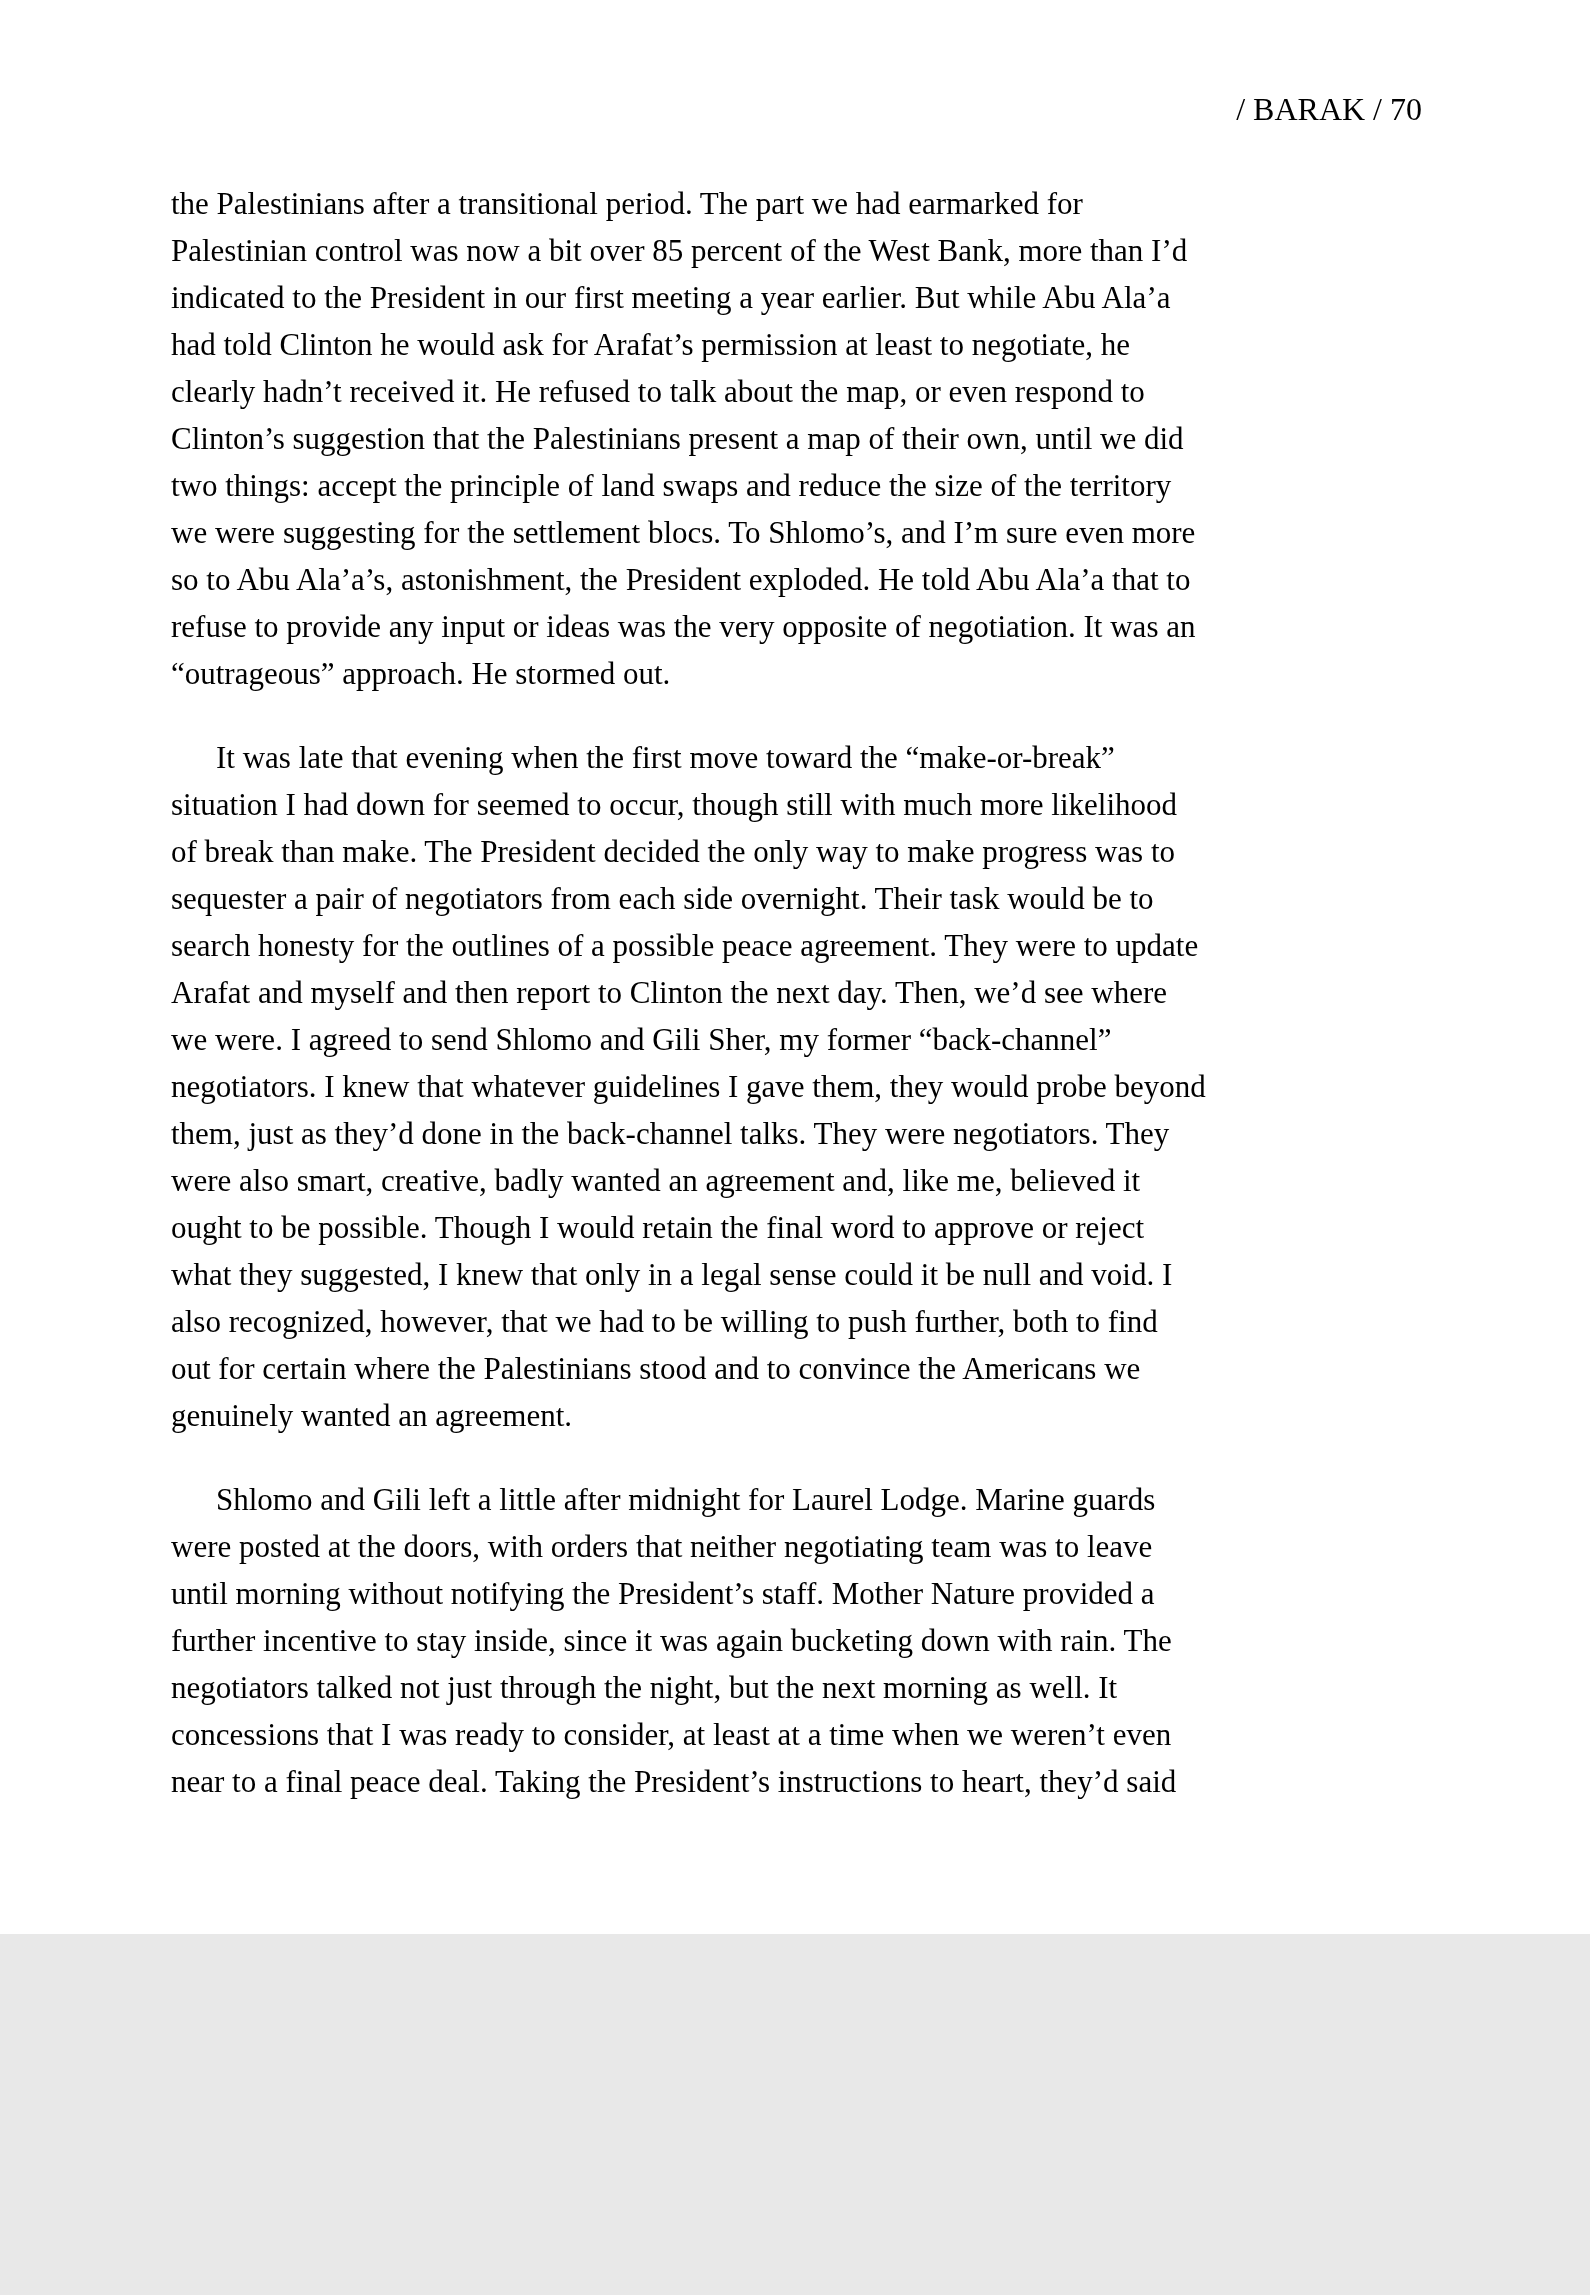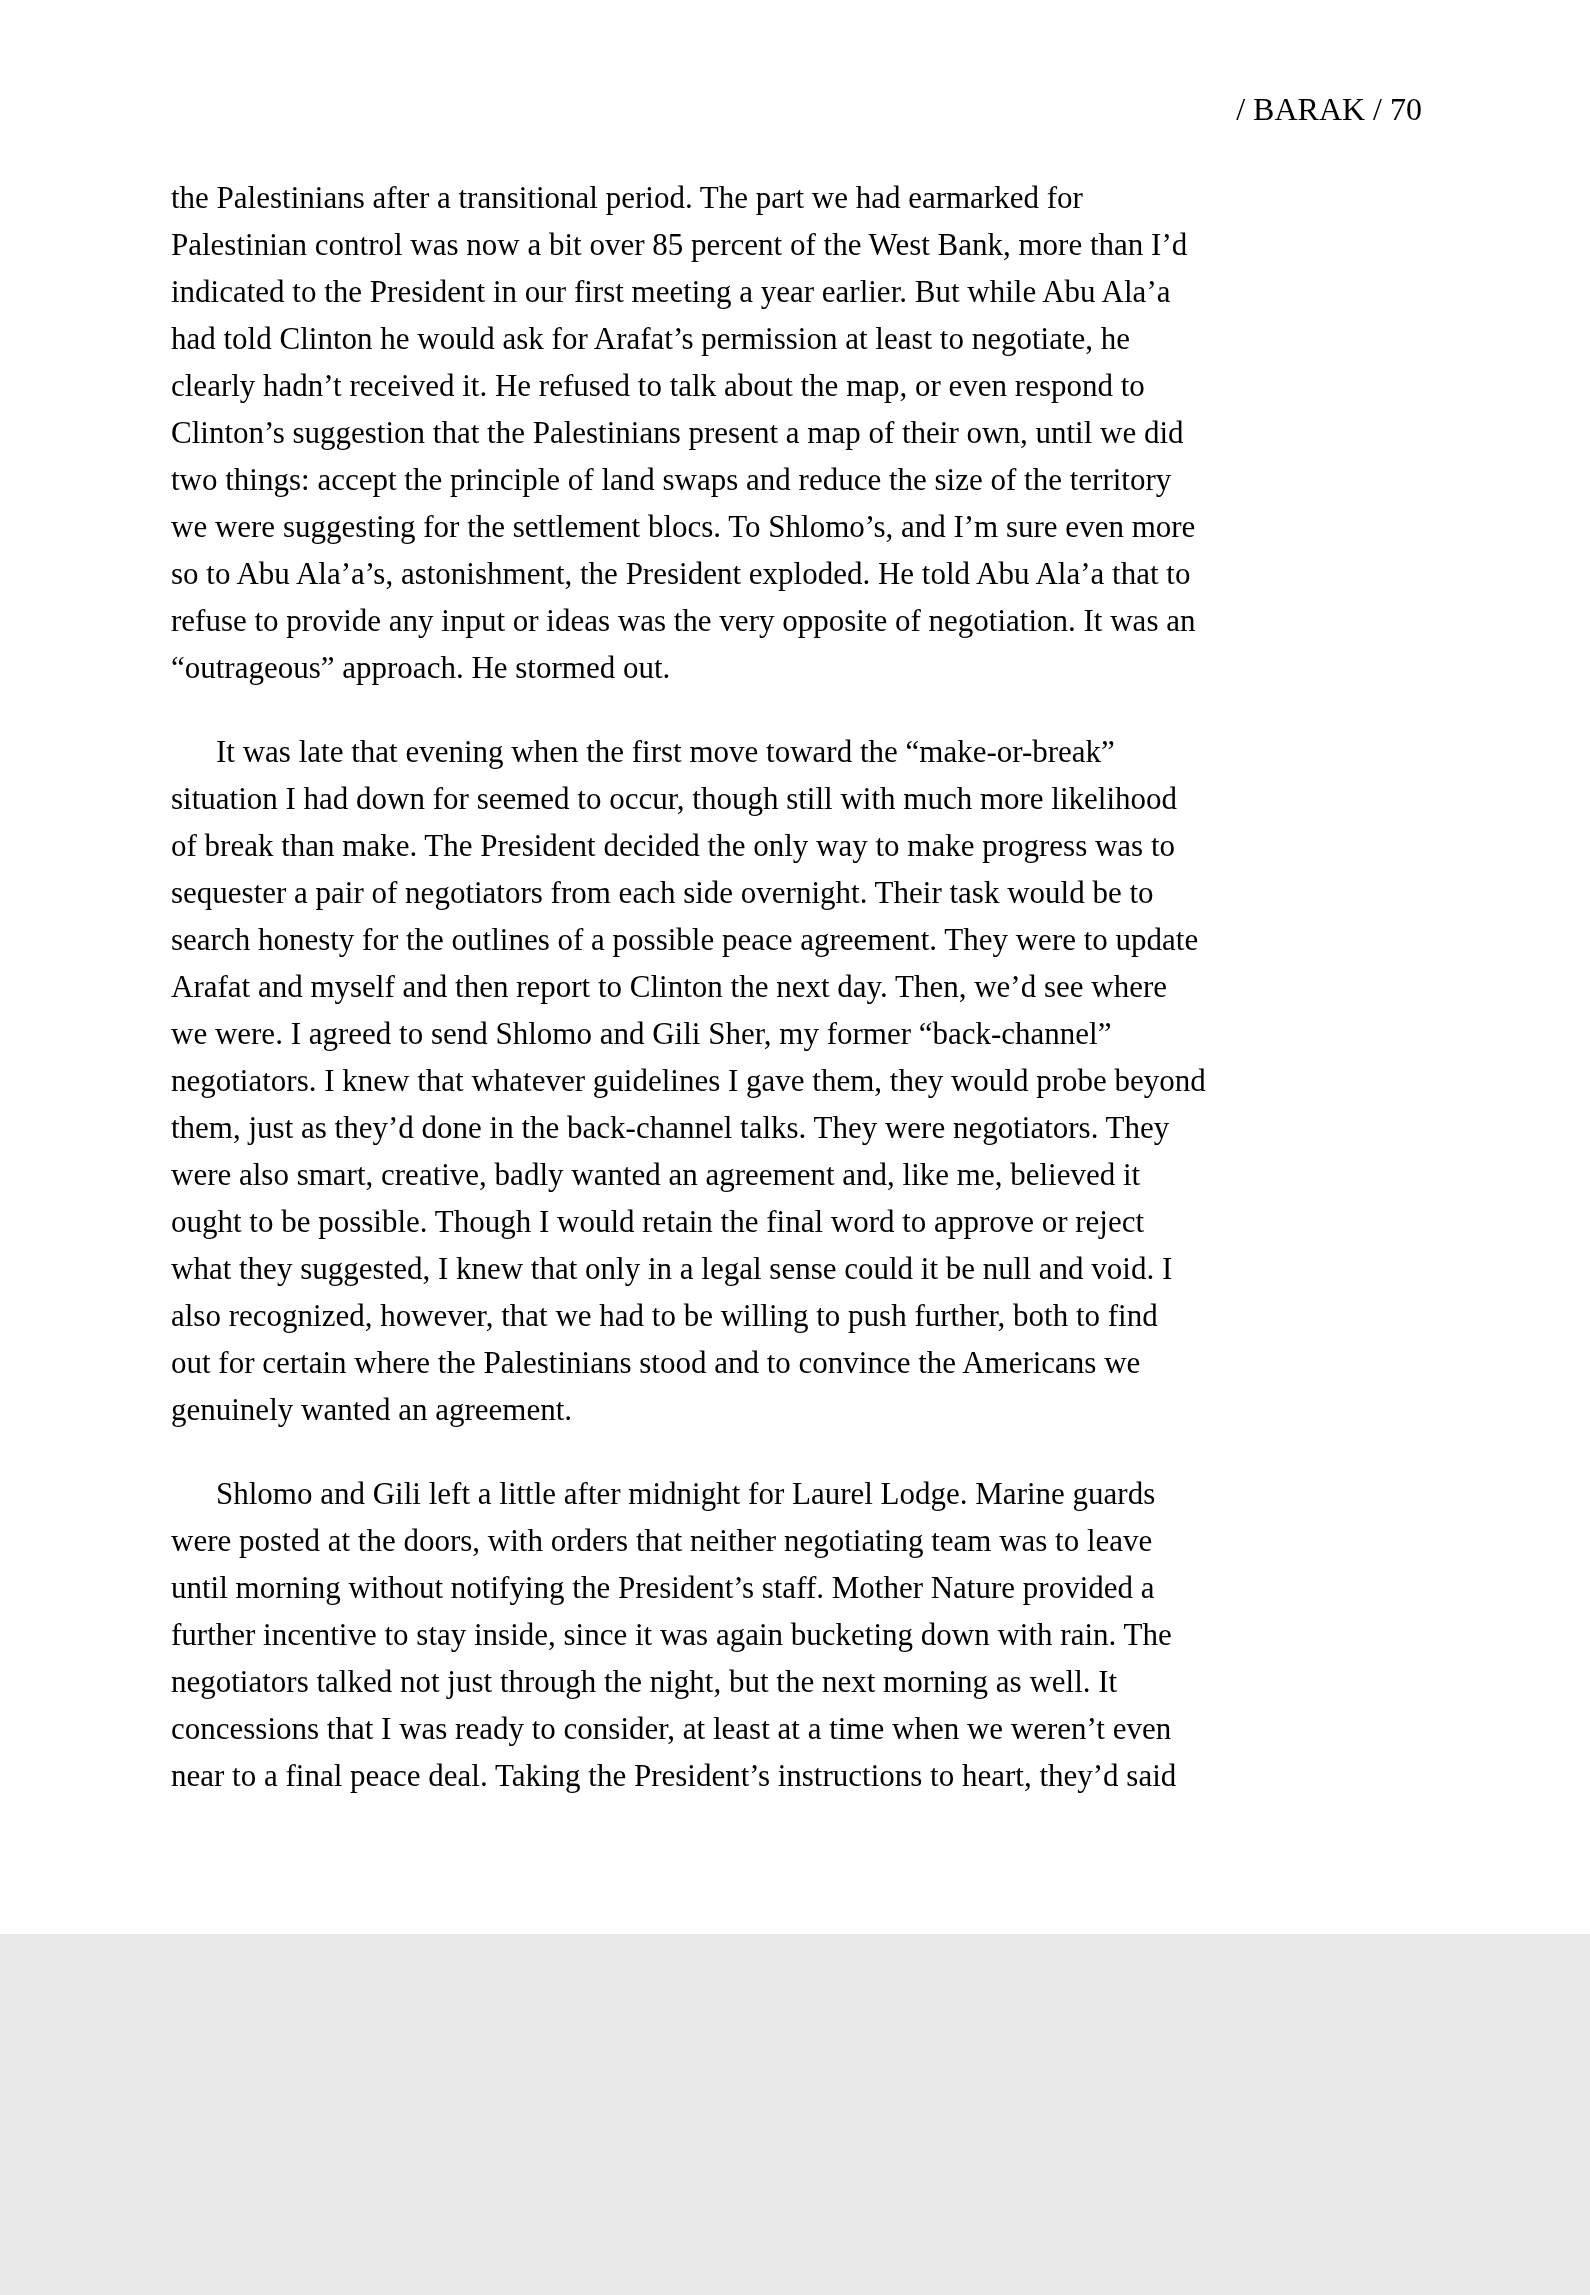--- a/index.html
+++ b/index.html
@@ -19,21 +19,21 @@
   .running-header {
     position: absolute;
     top: 91px;
     right: 169px;
     font-size: 32px;
     white-space: pre;
   }
   .body-text {
     position: absolute;
     left: 171px;
-    top: 174px;
+    top: 180px;
     width: 1309px;
     font-size: 31px;
     line-height: 47px;
   }
   .para + .para {
     margin-top: 37px;
   }
   .line {
     white-space: pre;
   }

